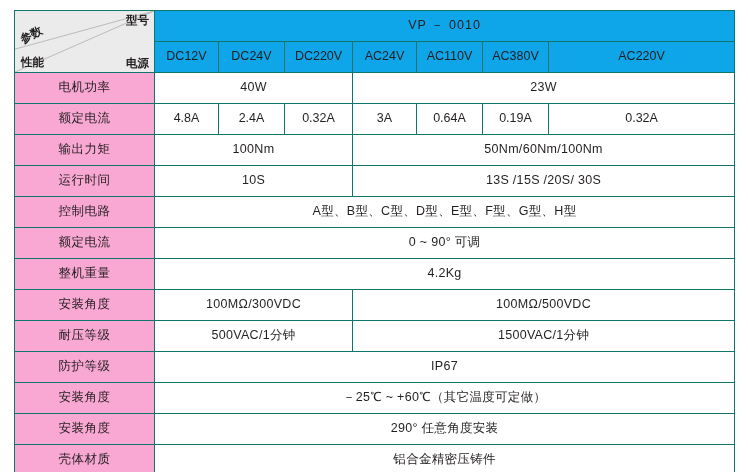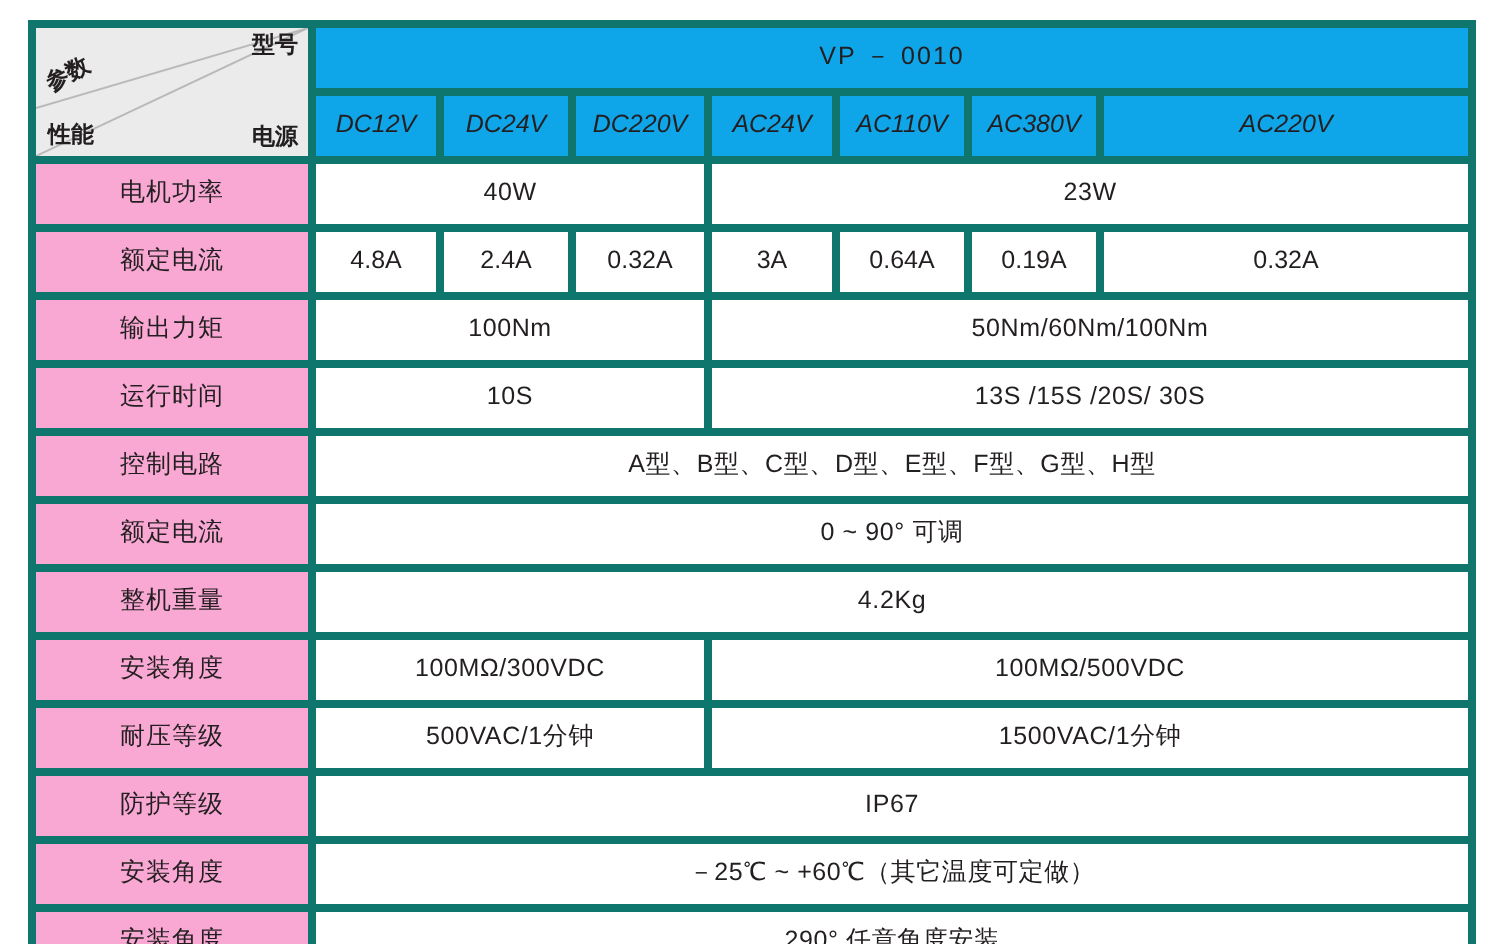--- a/index.html
+++ b/index.html
@@ -21,37 +21,37 @@
   }
   table.spec {
     position: absolute;
     left: 14px;
     top: 10px;
     width: 720px;
     border-collapse: collapse;
     table-layout: fixed;
   }
   table.spec td, table.spec th {
-    border: 4px solid #0f766e;
+    border: 1px solid #0f766e;
     font-size: 12.5px;
     font-weight: normal;
     text-align: center;
     vertical-align: middle;
     padding: 0;
     height: 30px;
     line-height: 1.25;
     color: #231f20;
   }
   
   .hdr-row1 td, .hdr-row2 td {
     background: #0ea5e9;
     font-weight: bold;
   }
   .hdr-row1 td { height: 38px; }
-  .hdr-row2 td { height: 26px; font-style: italic; }
+  .hdr-row2 td { height: 26px; }
   .model-title {
     font-size: 14.5px;
     letter-spacing: 1px;
     font-weight: bold;
   }
   
   .corner {
     position: relative;
     background: #ebebeb !important;
     padding: 0;

